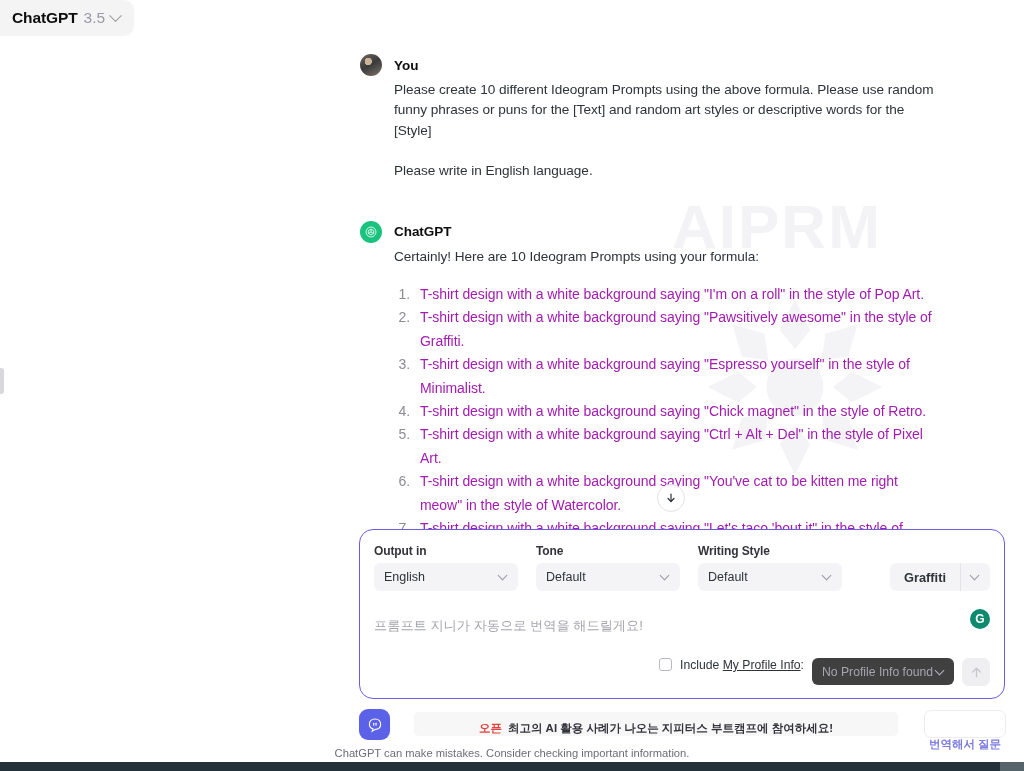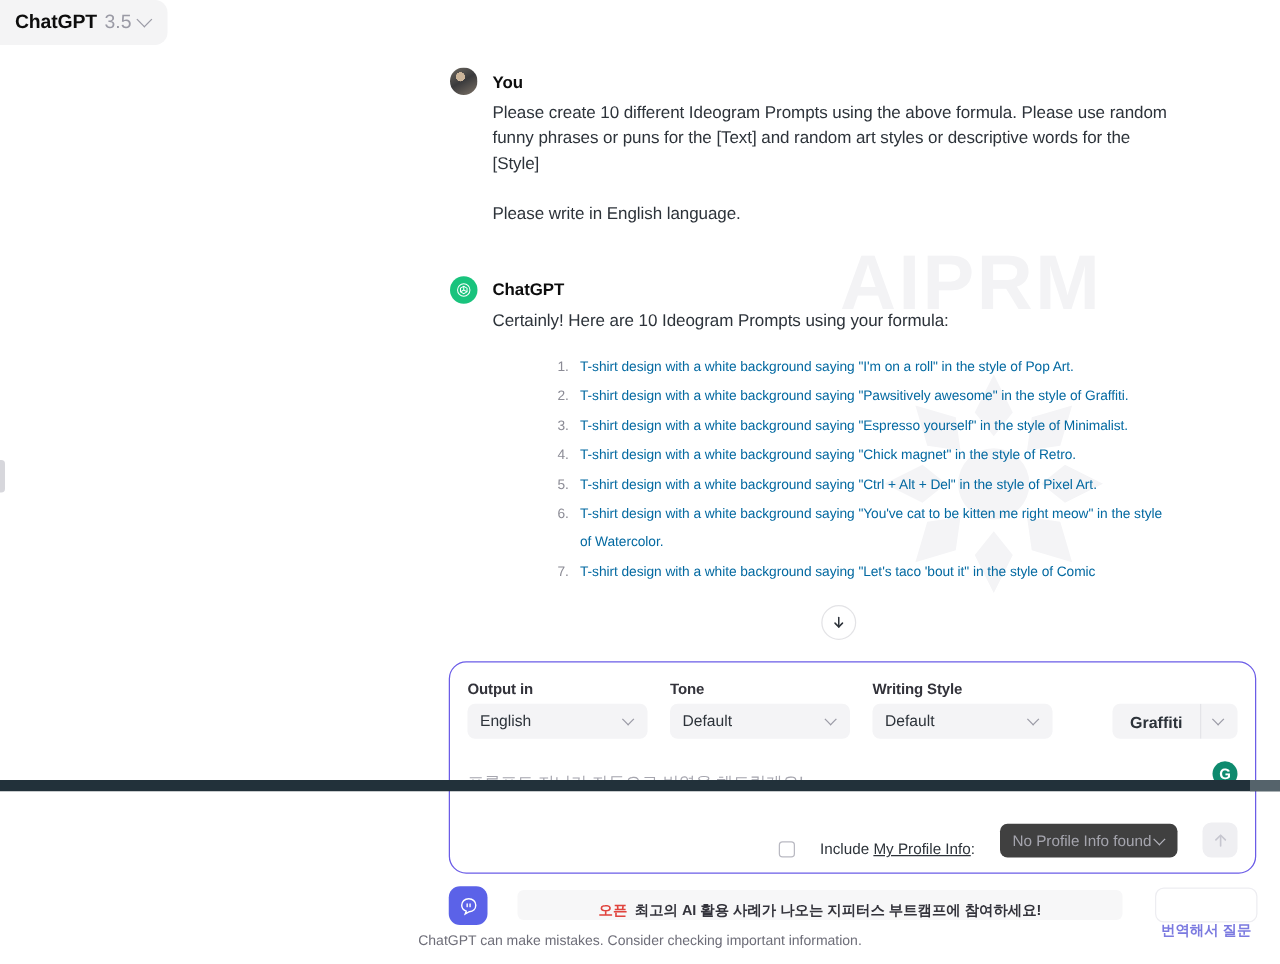--- a/index.html
+++ b/index.html
@@ -2,21 +2,21 @@
 <html><head>
 <meta charset="utf-8">
 <style>
   * { box-sizing: border-box; margin: 0; padding: 0; }
   html, body {
     width: 1024px; height: 771px;
     background: #ffffff;
     font-family: "Liberation Sans", sans-serif;
     overflow: hidden;
   }
-  .screen { position: relative; width: 1024px; height: 633px; background: #fff; }
+  .screen { position: relative; width: 1024px; height: 771px; background: #fff; }
 
   
   .model-switcher {
     position: absolute; left: 0; top: 0;
     display: flex; align-items: center; gap: 6px;
     height: 36px; padding: 0 14px 0 12px;
     background: #f4f4f5; border-radius: 0 10px 10px 0;
     cursor: pointer;
   }
   .model-name { font-size: 15.5px; font-weight: 700; color: #0d0d0d; letter-spacing: -0.1px; }
@@ -49,22 +49,22 @@
   }
   .author { font-size: 13.5px; font-weight: 700; color: #0d0d0d; letter-spacing: -0.05px; }
   .msg-body { margin-left: 34px; margin-top: 2px; }
   .msg-body p {
     font-size: 13.6px; line-height: 20.4px; color: #2d333a; letter-spacing: -0.05px;
   }
   .msg-body p + p { margin-top: 20px; }
 
   ol.prompt-list { margin: 16px 0 0 20px; }
   ol.prompt-list li {
-    font-size: 11px; line-height: 23.4px; color: #0369a1;
-    letter-spacing: -0.05px; padding-left: 6px; margin-left: 44px;
+    font-size: 14px; line-height: 23.4px; color: #a21caf;
+    letter-spacing: -0.05px; padding-left: 6px;
   }
   ol.prompt-list li::marker { color: #8b8b95; }
 
   
   .watermark {
     position: absolute; left: 672px; top: 196px;
     width: 300px; height: 330px; pointer-events: none; user-select: none;
     opacity: 1;
   }
   .wm-text {
@@ -118,21 +118,21 @@
   .composer-placeholder { font-size: 13.2px; color: #a5a5ae; }
   .genie-refresh {
     position: absolute; right: 0; top: 0;
     width: 20px; height: 20px; border-radius: 50%;
     background: #0e8a6e; display: flex; align-items: center; justify-content: center;
     color: #fff; font-size: 12px; font-weight: 700; cursor: pointer;
   }
 
   .profile-row {
     position: absolute; right: 14px; bottom: 12px;
-    display: flex; align-items: flex-end; gap: 20px;
+    display: flex; align-items: flex-start; gap: 8px;
   }
   .checkbox {
     width: 13px; height: 13px; border: 1.3px solid #b9b9c2; border-radius: 3px; background: #fff;
     cursor: pointer;
   }
   .profile-label { font-size: 12.2px; color: #2d333a; }
   .profile-label u { text-decoration: underline; }
   .profile-select {
     position: relative; width: 142px; height: 27px; background: #404040; border-radius: 6px;
     display: flex; align-items: center; padding: 0 10px; cursor: pointer;

